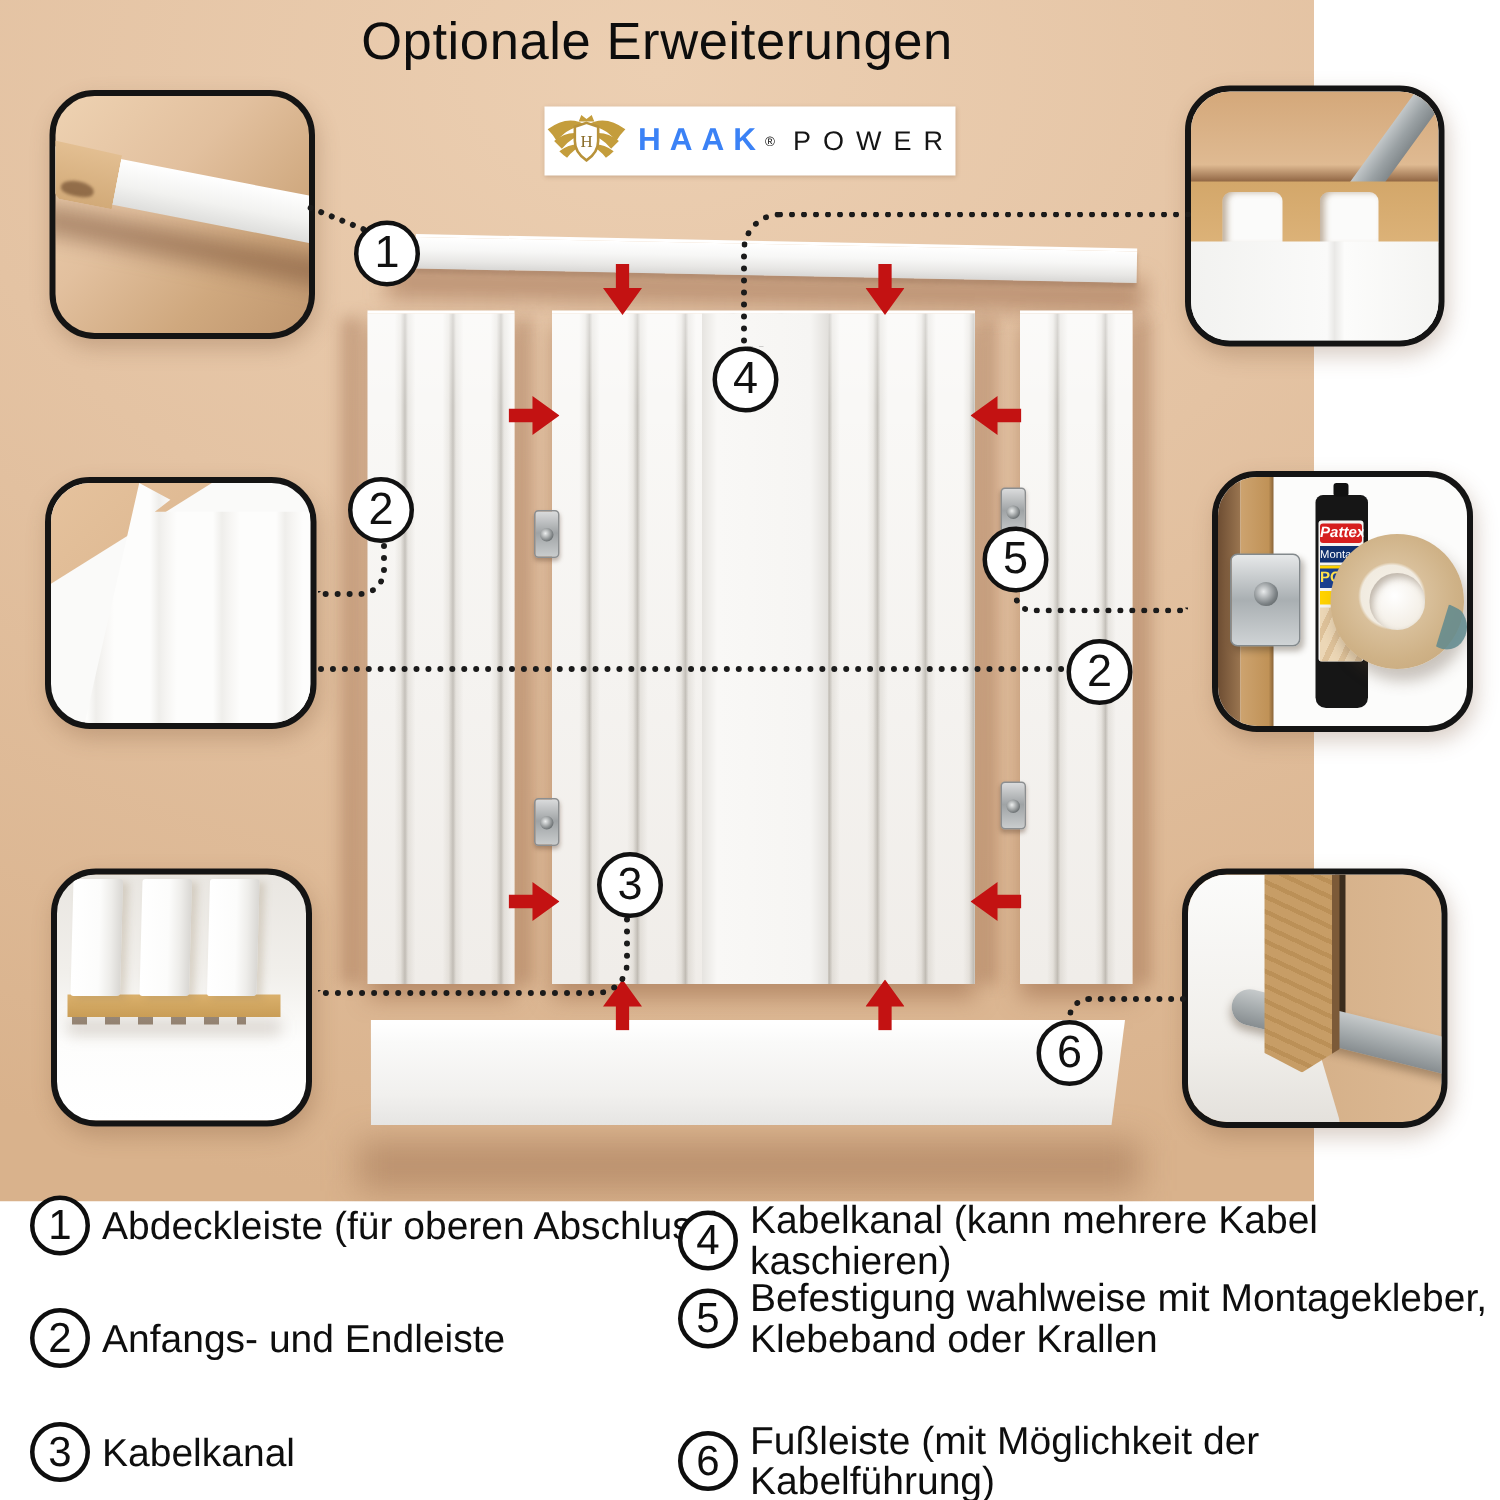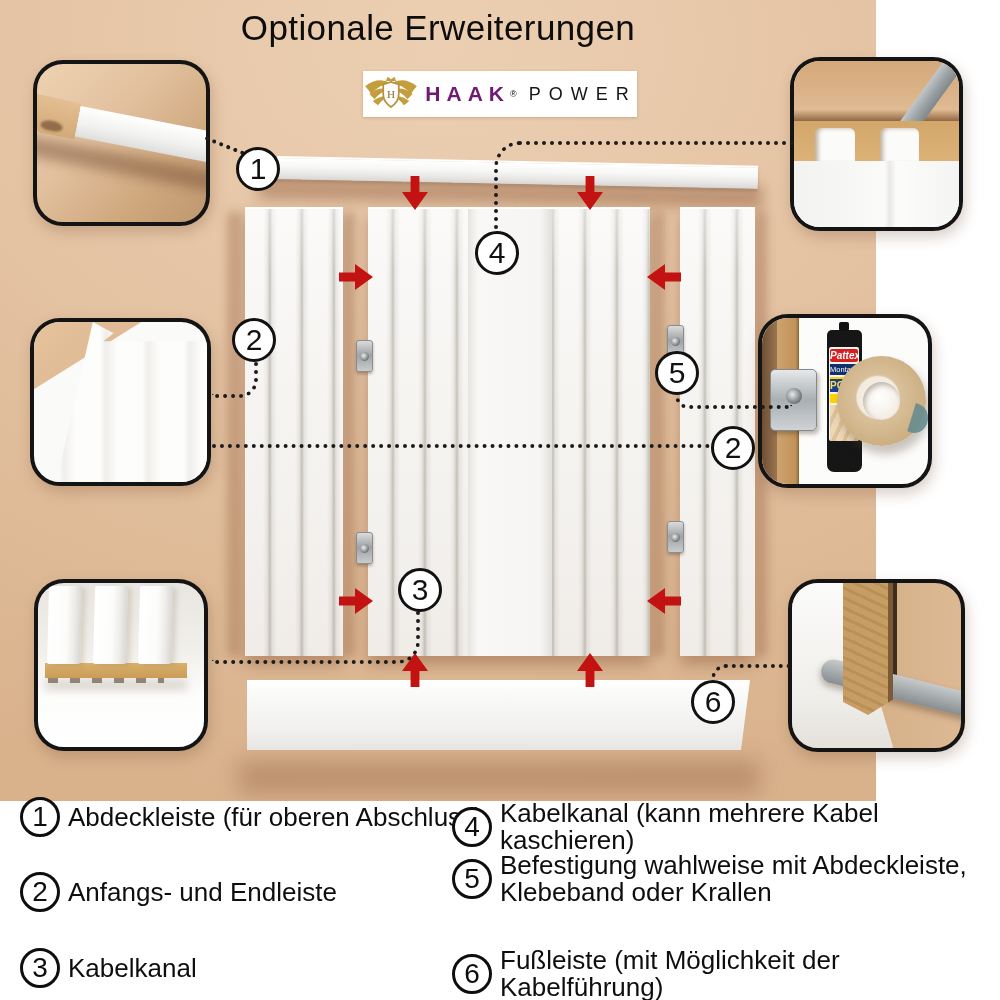--- a/index.html
+++ b/index.html
@@ -9,21 +9,21 @@
   .photo{position:absolute;left:0;top:0;width:876px;height:801px;
          background:radial-gradient(120% 95% at 50% 6%, #eccfb2 0%, #e4c3a3 45%, #d9b28c 100%);}
   .floor-shadow{position:absolute;left:238px;top:760px;width:522px;height:34px;
          background:rgba(140,92,60,.38);filter:blur(11px);}
   .title{position:absolute;left:0;top:8px;width:100%;text-align:center;
          font-size:35px;color:#0d0d0d;letter-spacing:.4px;}
   
   .logo{position:absolute;left:363px;top:71px;width:274px;height:46px;background:#fff;
         display:flex;align-items:center;justify-content:center;box-shadow:0 1px 3px rgba(130,90,60,.3);}
   .crest{flex:none;margin-right:6px;}
-  .brand-haak{font-size:21px;font-weight:700;letter-spacing:6px;color:#701a75;}
+  .brand-haak{font-size:21px;font-weight:700;letter-spacing:6px;color:#3b82f6;}
   .brand-reg{font-size:9px;vertical-align:9px;letter-spacing:0;}
   .brand-design{font-size:18px;font-weight:400;letter-spacing:8px;margin-left:12px;color:#151515;}
   
   .thumb{position:absolute;border:4px solid #141414;border-radius:30px;overflow:hidden;
          box-sizing:border-box;box-shadow:2px 6px 14px rgba(120,80,50,.28);background:#e5c5a5;}
   .t-tl{left:33px;top:60px;width:177px;height:166px;
         background:linear-gradient(135deg,#eed2b2 0%,#e2c09e 40%,#cfa87e 72%,#c0976f 100%);}
   .tl-shadow{position:absolute;left:-14px;top:92px;width:210px;height:18px;transform:rotate(11deg);
         background:rgba(110,70,45,.5);filter:blur(7px);}
   .tl-strip{position:absolute;left:-14px;top:52px;width:215px;height:31px;transform:rotate(11deg);
@@ -47,21 +47,21 @@
   .tr-cable{position:absolute;right:14%;top:-12%;width:19px;height:120px;transform:rotate(36deg);
         border-radius:10px;background:linear-gradient(90deg,#c2c7c9 0%,#9aa1a4 55%,#81888b 100%);}
   .t-ml{left:30px;top:318px;width:181px;height:168px;background:#fafaf9;}
   .ml-corner{position:absolute;inset:0;background:linear-gradient(135deg,#e5c29d 0%,#d3aa80 100%);
         clip-path:polygon(0 0,62% 0,0 42%);}
   .ml-panel{position:absolute;inset:0;
         background:repeating-linear-gradient(90deg,#fdfdfc 0px,#fdfdfc 24px,#efeeeb 30px,#f7f6f4 36px,#fdfdfc 42px);
         clip-path:polygon(34% 0,46% 7%,40% 12%,100% 12%,100% 100%,13% 100%);}
   .ml-edge{position:absolute;inset:0;background:linear-gradient(100deg,rgba(90,60,40,.45) 0%,rgba(90,60,40,0) 22%);
         clip-path:polygon(34% 0,46% 7%,40% 12%,100% 12%,100% 100%,13% 100%);}
-  .t-mr{left:758px;top:314px;width:174px;height:174px;background:#fcfcfb;}
+  .t-mr{left:808px;top:314px;width:174px;height:174px;background:#fcfcfb;}
   .mr-darkedge{position:absolute;left:0;top:0;width:9%;height:100%;
         background:linear-gradient(90deg,#6e4e33 0%,#9a7550 100%);}
   .mr-mdf{position:absolute;left:9%;top:0;width:13%;height:100%;
         background:linear-gradient(90deg,#cda36f 0%,#c09257 85%,#8a6538 100%);}
   .mr-claw{position:absolute;left:5%;top:31%;width:27%;height:36%;border:1px solid #83898c;border-radius:5px;
         background:linear-gradient(180deg,#e6e8e9 0%,#a9afb2 50%,#cfd3d5 100%);box-shadow:2px 3px 4px rgba(60,45,30,.35);}
   .mr-screw{position:absolute;left:50%;top:42%;width:16px;height:16px;margin:-8px 0 0 -8px;border-radius:50%;
         background:radial-gradient(circle at 40% 40%,#e8eaeb 0%,#7d8386 60%,#4c5153 100%);}
   .mr-cart{position:absolute;left:39%;top:7%;width:21%;height:86%;background:#161616;border-radius:5px 5px 7px 7px;}
   .mr-cap{position:absolute;left:35%;top:-5%;width:30%;height:6%;background:#111;border-radius:2px;}
@@ -320,21 +320,21 @@
     </div>
     <div class="l-item li-4">
       <span class="l-circle">4</span>
       <div class="l-lines">
           <div>Kabelkanal (kann mehrere Kabel kaschieren)</div>
         </div>
     </div>
     <div class="l-item li-5">
       <span class="l-circle">5</span>
       <div class="l-lines">
-        <div>Befestigung wahlweise mit Abdeckleiste,</div>
+        <div>Befestigung wahlweise mit Montagekleber,</div>
         <div>Klebeband oder Krallen</div>
       </div>
     </div>
     <div class="l-item li-6">
       <span class="l-circle">6</span>
       <div class="l-lines">
           <div>Fußleiste (mit Möglichkeit der Kabelführung)</div>
         </div>
     </div>
   </div>

